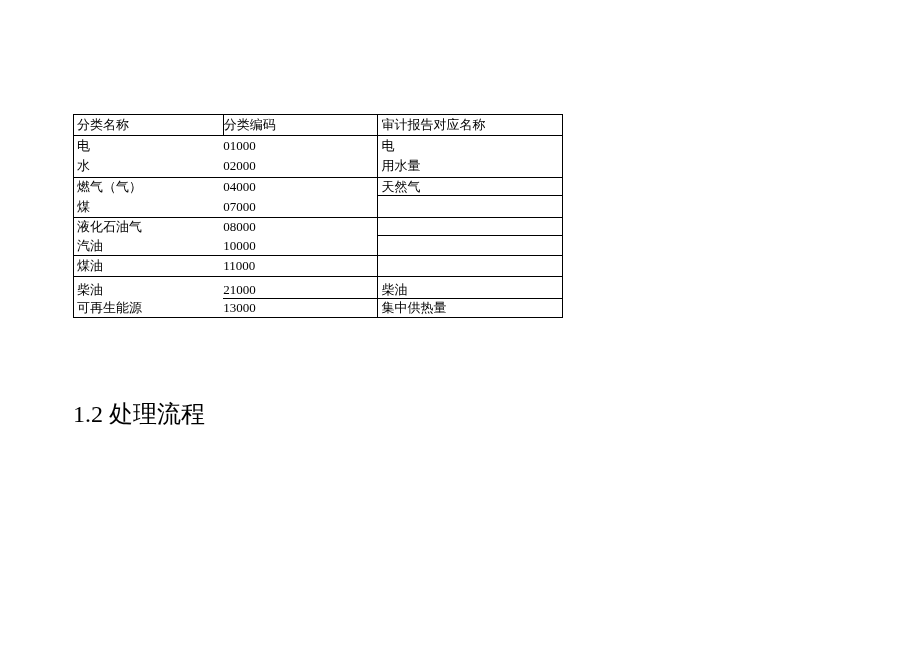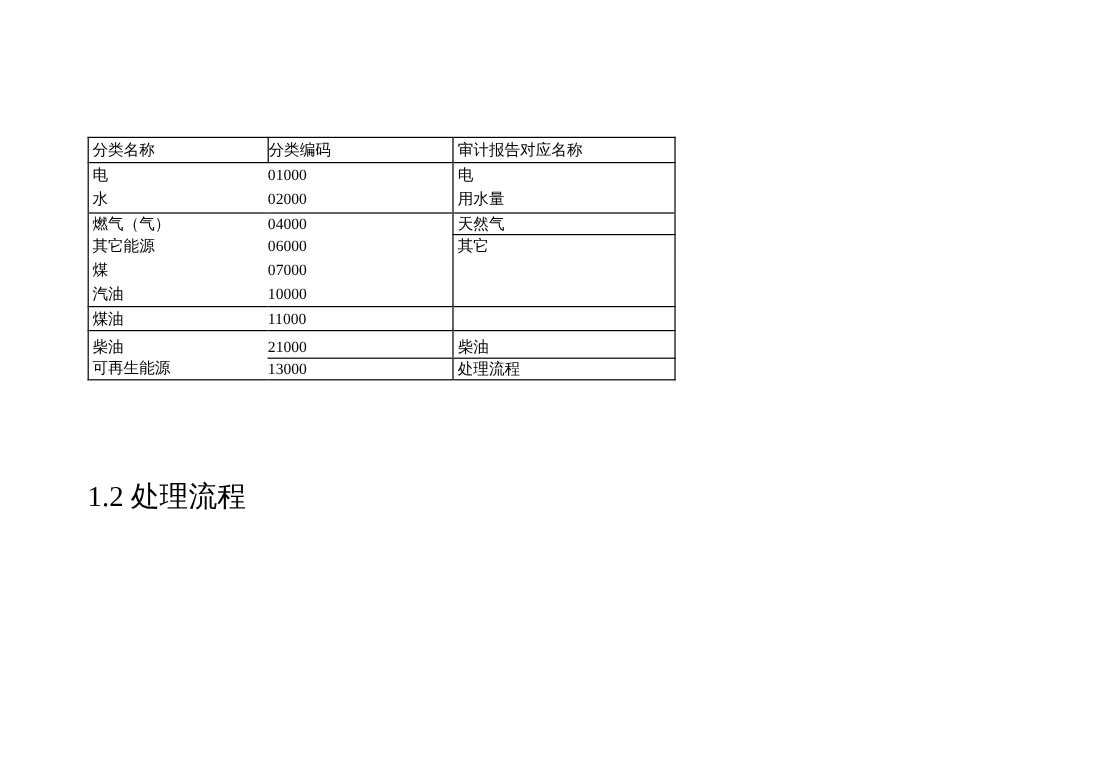--- a/index.html
+++ b/index.html
@@ -82,32 +82,32 @@
       </tr>
 
       <tr>
         <td class="bl bt pad-l">燃气（气）</td>
         <td class="code bt">04000</td>
         <td class="br bl bt bb pad-l">天然气</td>
       </tr>
 
 
 
-      <tr>
-        <td class="bl pad-l">其它能源</td>
-        <td class="code">06000</td>
-        <td class="br bl pad-l">其它</td>
-      </tr>
 
       <tr>
         <td class="bl pad-l pad-tb">煤</td>
         <td class="code pad-tb">07000</td>
         <td class="br bl pad-tb"></td>
       </tr>
 
+      <tr>
+        <td class="bl bt pad-l">液化石油气</td>
+        <td class="code bt">08000</td>
+        <td class="br bl bt bb"></td>
+      </tr>
 
 
       <tr>
         <td class="bl bb pad-l pad-tb2">汽油</td>
         <td class="code bb pad-tb2">10000</td>
         <td class="br bl bb pad-tb2"></td>
       </tr>
 
       <tr>
         <td class="bl bb pad-l pad-tb2">煤油</td>
@@ -117,21 +117,21 @@
 
       <tr>
         <td class="bl pad-l" style="padding-top:4px;">柴油</td>
         <td class="code bb" style="padding-top:4px;">21000</td>
         <td class="br bl bb pad-l" style="padding-top:4px;">柴油</td>
       </tr>
 
       <tr>
         <td class="bl bb pad-l">可再生能源</td>
         <td class="code bb">13000</td>
-        <td class="br bl bb pad-l">处理流程</td>
+        <td class="br bl bb pad-l">集中供热量</td>
       </tr>
 
     </tbody>
       </table>
   </div>
 
   <div class="section-heading">1.2 处理流程</div>
 
 </div>
 

